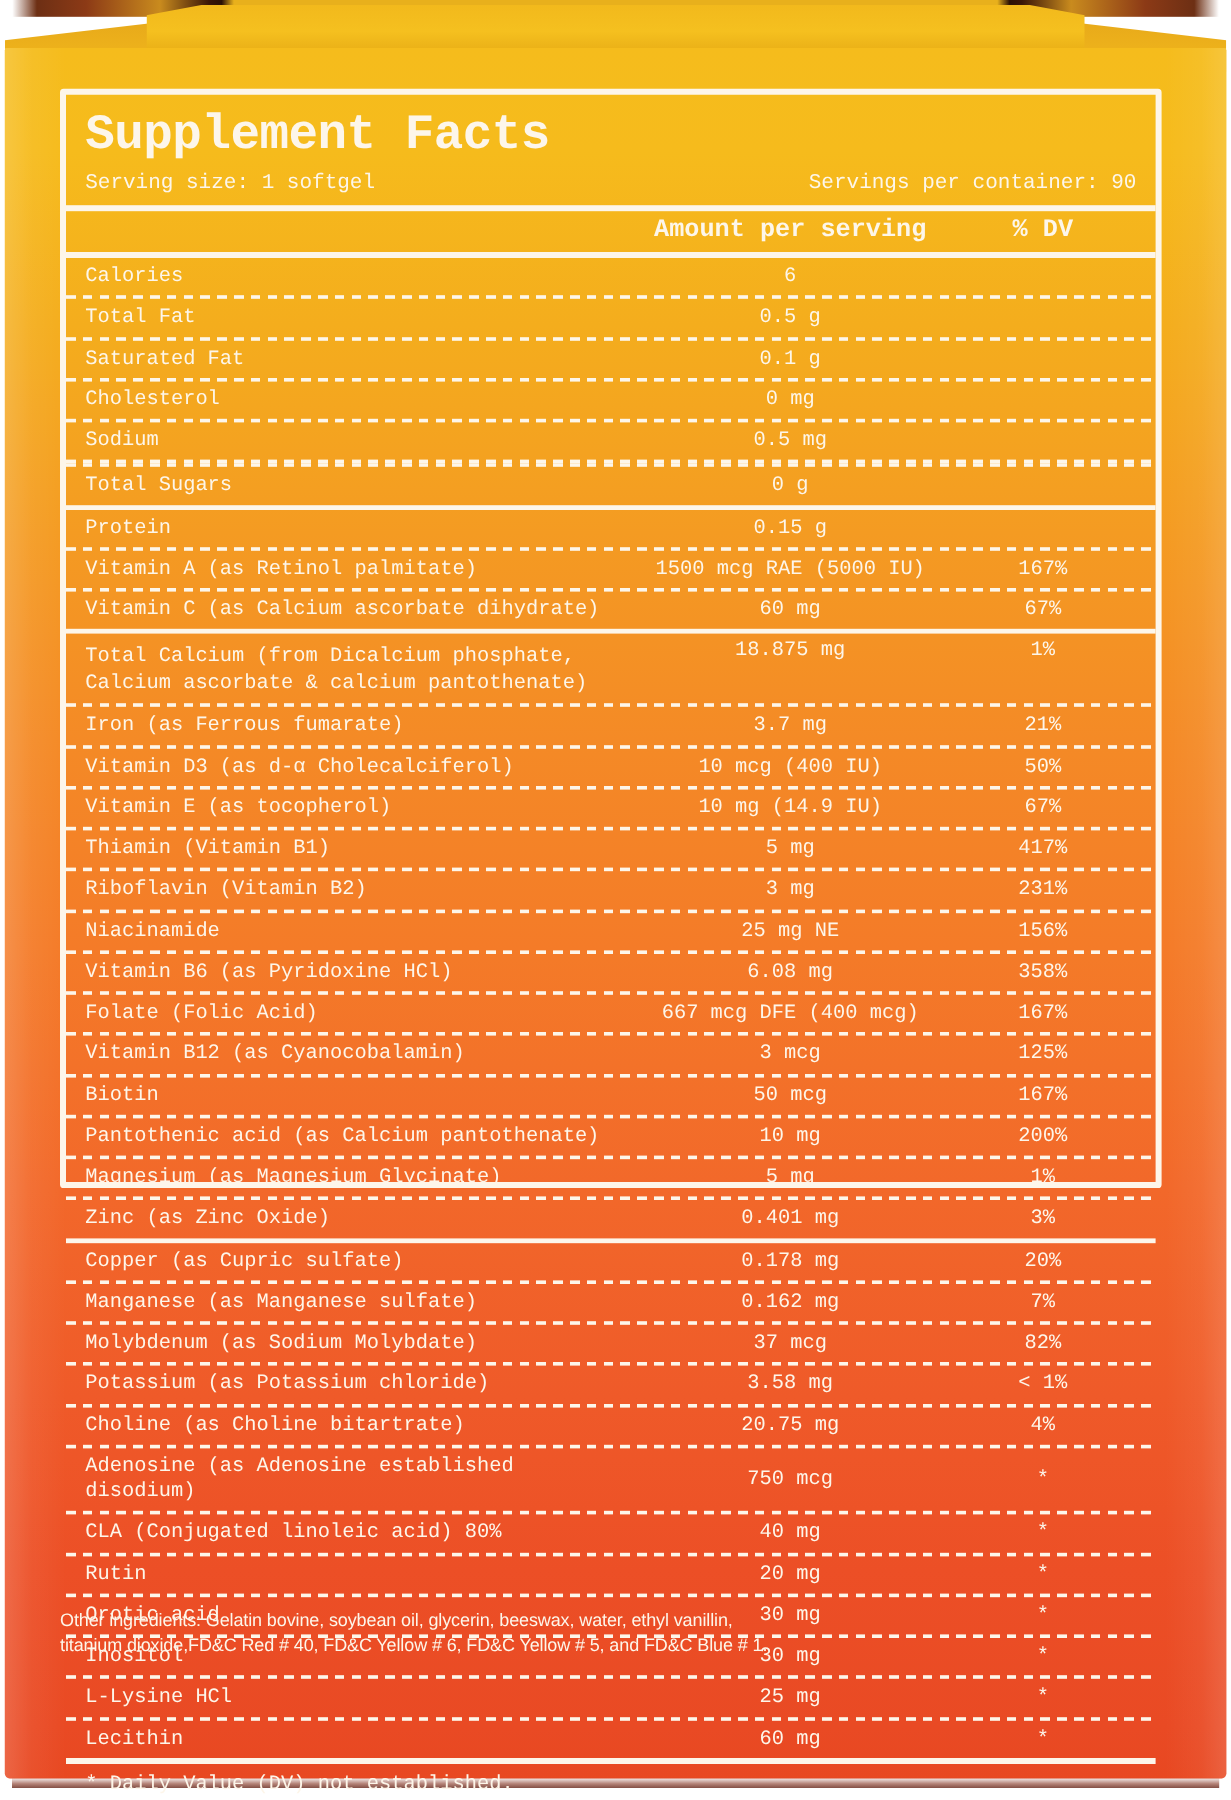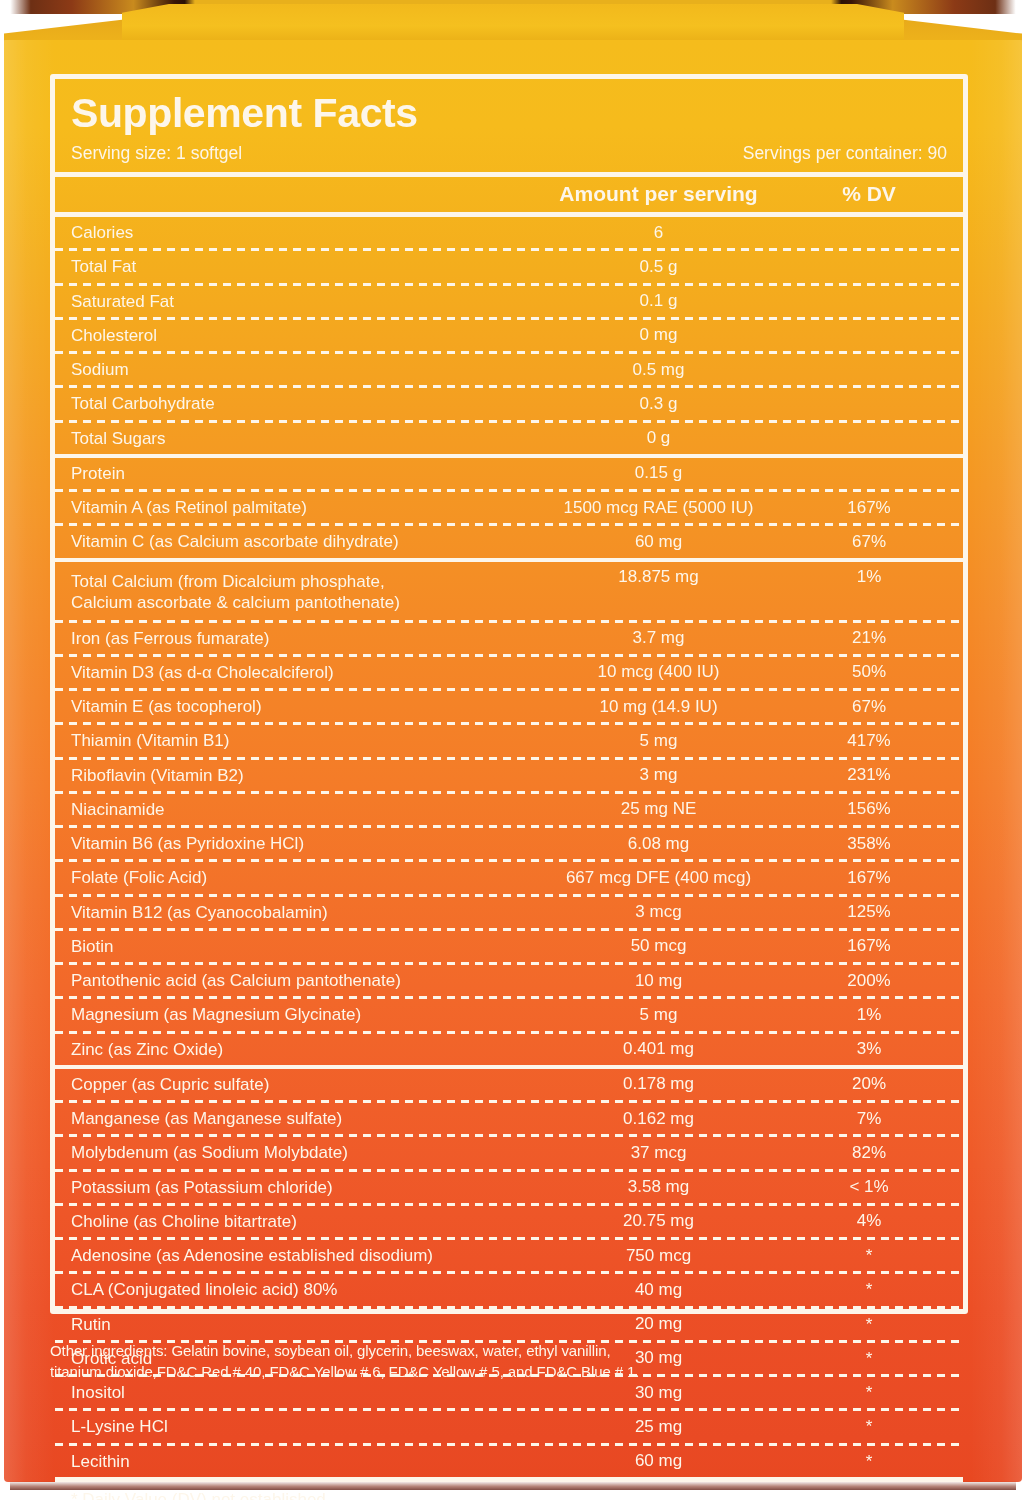--- a/index.html
+++ b/index.html
@@ -86,24 +86,25 @@
   .box-bottom-shadow {
     position: absolute;
     left: 10px; bottom: 10px; width: 1006px; height: 9px;
     background: linear-gradient(180deg, rgba(120,30,10,0.0) 0%, rgba(120,30,10,0.55) 60%, rgba(90,20,6,0.75) 100%);
   }
 
   
   #facts-panel {
     position: absolute;
     left: 50px; top: 74px;
-    width: 918px; height: 1240px;
+    width: 918px; height: 916px;
     border: 5px solid #fdf6ea;
     border-radius: 3px;
     padding: 0;
+    font-family: Liberation Mono, monospace;
   }
 
   .panel-inner { position: relative; width: 100%; height: 100%; }
 
   .facts-header {
     padding: 10px 16px 6px 16px;
   }
   .facts-title {
     color: #fdf6ea;
     font-size: 41px;
@@ -235,25 +236,20 @@
             <span class="c-amt">0 mg</span>
             <span class="c-dv"></span>
           </div>
           <div class="rule-dashed"></div>
           <div class="row">
             <span class="c-name">Sodium</span>
             <span class="c-amt">0.5 mg</span>
             <span class="c-dv"></span>
           </div>
           <div class="rule-dashed"></div>
-          <div class="row">
-            <span class="c-name">Total Carbohydrate</span>
-            <span class="c-amt">0.3 g</span>
-            <span class="c-dv"></span>
-          </div>
           <div class="rule-dashed"></div>
           <div class="row">
             <span class="c-name">Total Sugars</span>
             <span class="c-amt">0 g</span>
             <span class="c-dv"></span>
           </div>
           <div class="rule-solid-thin"></div>
           <div class="row">
             <span class="c-name">Protein</span>
             <span class="c-amt">0.15 g</span>

